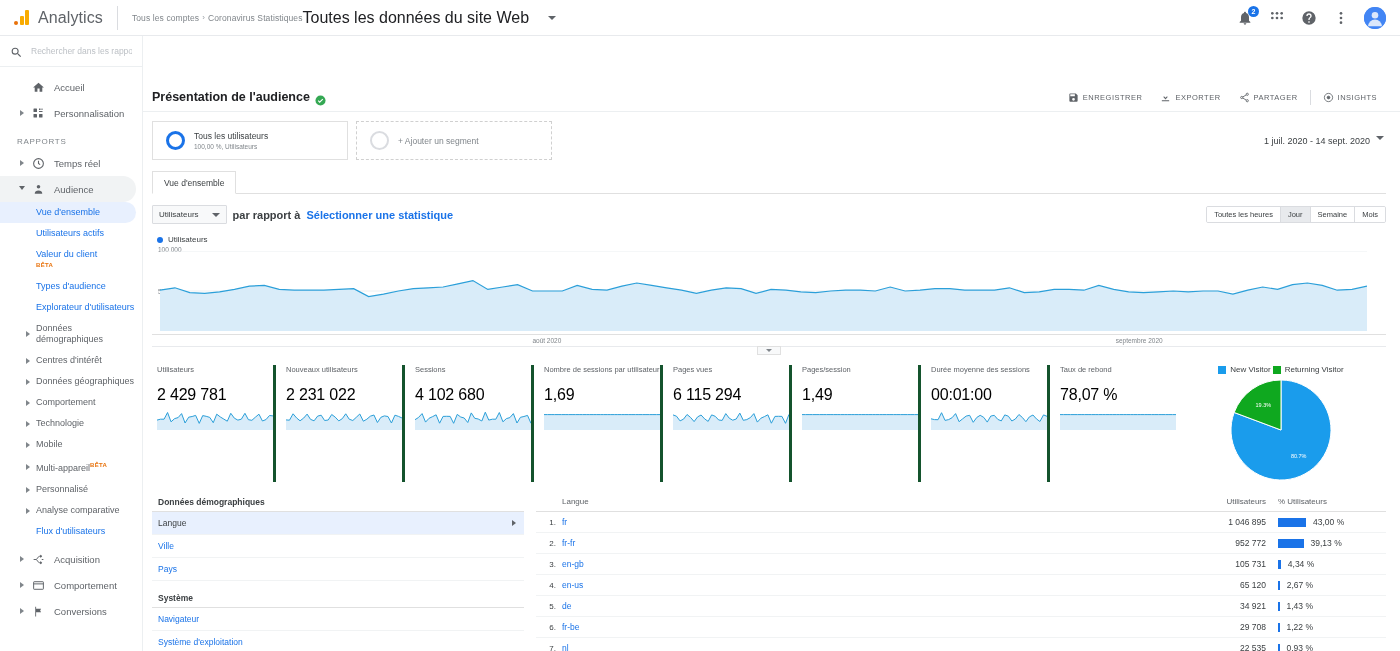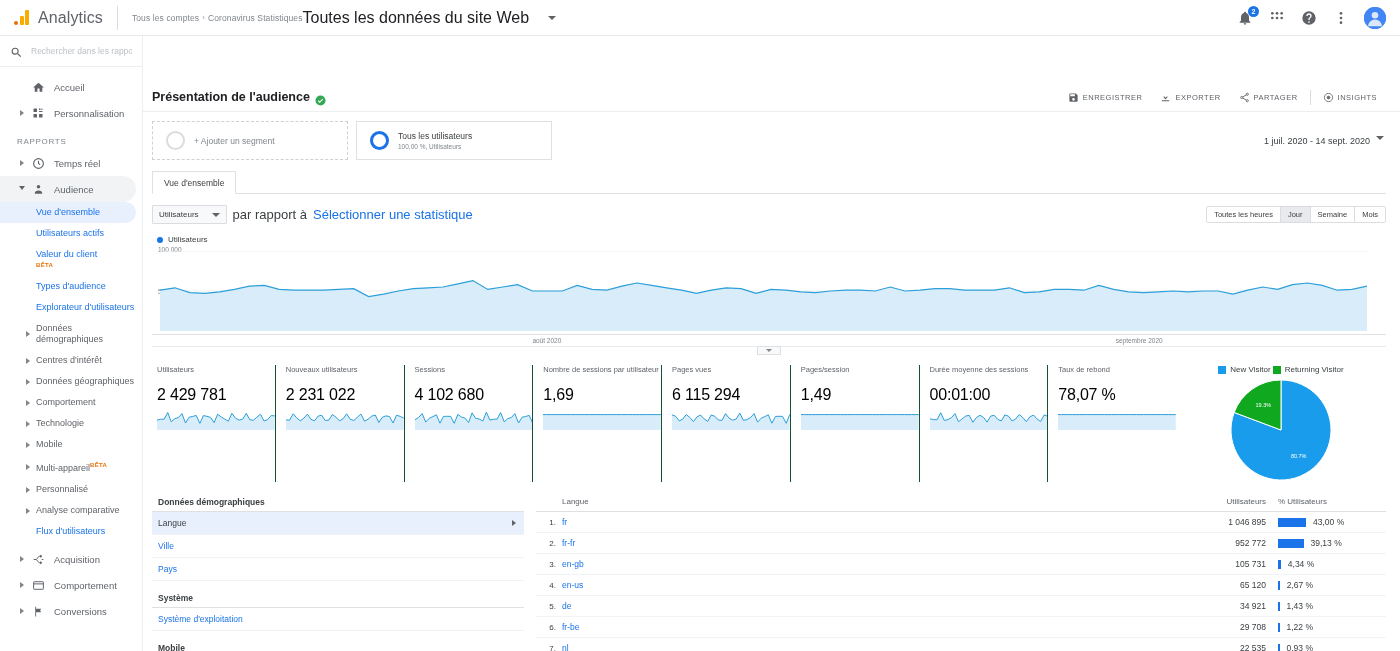--- a/index.html
+++ b/index.html
@@ -104,22 +104,22 @@
   .tab {
     font-size: 8.5px; color: #3c4043; padding: 6px 11px 5px; border: 1px solid #e0e0e0;
     border-bottom: 1px solid #fff; background: #fff; margin-bottom: -1px; cursor: pointer;
   }
 
   .metricbar { display: flex; align-items: center; margin-top: 11px; gap: 6px; }
   .select-box {
     border: 1px solid #dadce0; background: #f8f9fa; font-size: 8px; color: #3c4043;
     padding: 4px 6px; display: flex; align-items: center; gap: 13px; cursor: pointer; border-radius: 1px;
   }
-  .vs-text { font-size: 13px; color: #3c4043; }
-  .link-blue { font-size: 13px; color: #1a73e8; cursor: pointer; }
+  .vs-text { font-size: 11px; color: #3c4043; font-weight: bold; }
+  .link-blue { font-size: 11px; color: #1a73e8; cursor: pointer; font-weight: bold; }
   .gran { margin-left: auto; display: flex; border: 1px solid #dadce0; border-radius: 2px; overflow: hidden;}
   .gran div { font-size: 7.5px; color: #3c4043; padding: 3px 7px; background: #fff; border-right: 1px solid #dadce0; cursor: pointer;}
   .gran div:last-child { border-right: none; }
   .gran div.on { background: #e8eaed; }
 
   .legend-row { margin-top: 11px; display: flex; align-items: center; gap: 5px; padding-left: 5px;}
   .dot-blue { width: 6px; height: 6px; border-radius: 50%; background: #1a73e8; }
   .legend-lbl { font-size: 8px; color: #3c4043; }
 
   .chartwrap { position: relative; margin-top: 4px; height: 86px; }
@@ -133,21 +133,21 @@
   .collapse-btn {
     position: absolute; left: 50%; transform: translateX(-50%); top: -1px;
     width: 24px; height: 9px; background: #f8f9fa; border: 1px solid #e0e0e0;
     display: flex; align-items: center; justify-content: center; cursor: pointer;
   }
   .collapse-btn i { width: 0; height: 0; border-left: 3px solid transparent; border-right: 3px solid transparent; border-top: 3px solid #80868b; }
 
   
   .metrics-area { display: flex; margin-top: 10px; }
   .metrics { display: flex; flex: 1 1 auto; }
-  .metric { flex: 1 1 0; border-left: 1px solid #14532d; padding: 0 0 0 10px; min-width: 0; position: relative;}
+  .metric { flex: 1 1 0; border-left: 3px solid #14532d; padding: 0 0 0 10px; min-width: 0; position: relative;}
   .metric:first-child { border-left: none; padding-left: 5px;}
   .m-label { font-size: 7.5px; color: #5f6368; line-height: 10px; min-height: 20px;}
   .m-value { font-size: 16px; color: #000000; margin-top: 1px; letter-spacing: -.2px; white-space: nowrap;}
   .m-spark { margin-top: 4px; height: 22px; }
   .piebox { width: 210px; flex: 0 0 210px; display: flex; flex-direction: column; align-items: center; }
   .pie-legend { display: flex; gap: 2px; align-items: center; margin-bottom: 4px;}
   .pl { display: flex; align-items: center; gap: 4px; font-size: 8px; color: #3c4043; }
   .sw { width: 8px; height: 8px; }
 
   
@@ -401,30 +401,30 @@
                 <circle cx="12" cy="12" r="3" fill="#5f6368"></circle>
               </svg>
             <span>INSIGHTS</span>
           </div>
         </div>
       </div>
 
       <div class="main-scroll">
 
         <div class="segbar">
-          <div class="seg dashed">
-            <span class="ring empty"></span>
-            <span class="seg-add">+ Ajouter un segment</span>
-          </div>
           <div class="seg">
             <span class="ring"></span>
             <span>
               <div class="seg-txt-1">Tous les utilisateurs</div>
               <div class="seg-txt-2">100,00 %, Utilisateurs</div>
             </span>
+          </div>
+          <div class="seg dashed">
+            <span class="ring empty"></span>
+            <span class="seg-add">+ Ajouter un segment</span>
           </div>
           <div class="daterange">
             <span>1 juil. 2020 - 14 sept. 2020</span>
             <span class="caret-dn"></span>
           </div>
         </div>
 
         <div class="tabstrip">
           <div class="tab">Vue d'ensemble</div>
         </div>
@@ -564,20 +564,23 @@
                 <span class="chev"></span>
               </div>
               <div class="dim-row">
                 <span>Ville</span>
               </div>
               <div class="dim-row">
                 <span>Pays</span>
               </div>
               <div class="dim-head spaced">Système</div>
               <div class="dim-row">
+                <span>Navigateur</span>
+              </div>
+              <div class="dim-row">
                 <span>Système d'exploitation</span>
               </div>
               <div class="dim-head spaced">Mobile</div>
             </div>
           <div class="table">
             <div class="t-head">
               <span class="c-rank"></span>
               <span class="c-name" style="color:#5f6368">Langue</span>
               <span class="c-users">Utilisateurs</span>
               <span class="c-pct">% Utilisateurs</span>

